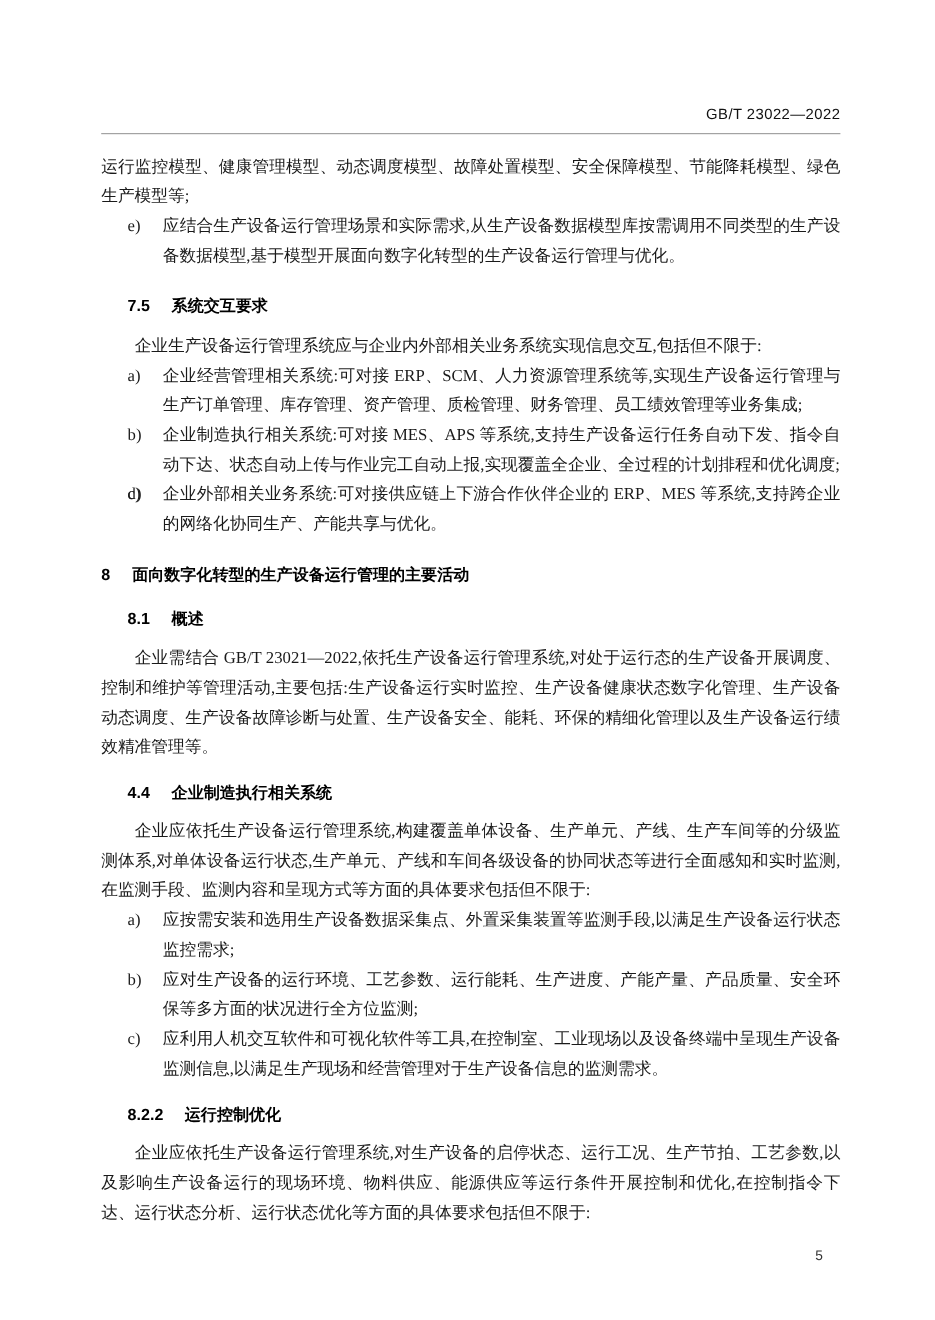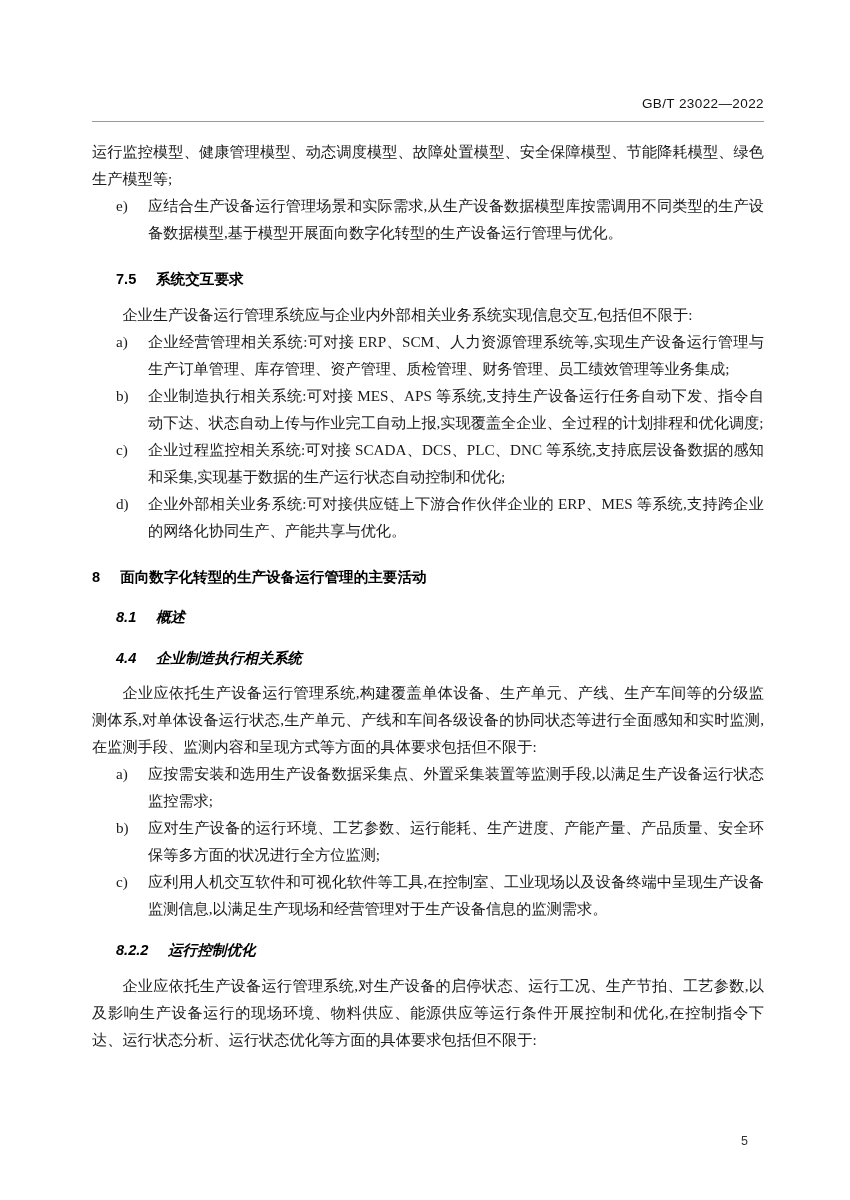--- a/index.html
+++ b/index.html
@@ -69,21 +69,21 @@
   }
   .clause-h {
     font-size: 14.6px;
     line-height: 1.6;
   }
   .clause-main {
     font-size: 14.6px;
     line-height: 1.6;
   }
   .sp-before-lg { margin-top: 22px; }
-  .sp-before-md { margin-top: 17px; font-style: italic; }
+  .sp-before-md { margin-top: 17px; }
   .sp-after-sm { margin-bottom: 9px; }
   .sub-head {
     padding-left: 24px;
   }
   .sub-head .num {
     display: inline-block;
     min-width: 40px;
   }
   .sub-head-2 .num {
     display: inline-block;
@@ -126,36 +126,36 @@
       <span>企业经营管理相关系统:可对接 ERP、SCM、人力资源管理系统等,实现生产设备运行管理与生产订单管理、库存管理、资产管理、质检管理、财务管理、员工绩效管理等业务集成;</span>
     </p>
 
     <p class="hang">
       <span class="marker">b)</span>
       <span>企业制造执行相关系统:可对接 MES、APS 等系统,支持生产设备运行任务自动下发、指令自动下达、状态自动上传与作业完工自动上报,实现覆盖全企业、全过程的计划排程和优化调度;</span>
     </p>
 
     <p class="hang">
       <span class="marker">c)</span>
-      <span>企业过程监控相关系统:可对接 SCADA、DCS、PLC、DNC 等系统,支持底层设备数据的感知和采集,实现基于数据的生产运行状态自动控制和优化;</span>
     </p>
 
     <p class="hang">
       <span class="marker">d)</span>
       <span>企业外部相关业务系统:可对接供应链上下游合作伙伴企业的 ERP、MES 等系统,支持跨企业的网络化协同生产、产能共享与优化。</span>
     </p>
 
     <h2 class="clause-main sp-before-lg">
       <span class="num">8</span><span style="display:inline-block;width:20px"></span><span>面向数字化转型的生产设备运行管理的主要活动</span>
     </h2>
 
     <h3 class="clause-h sub-head sp-before-md sp-after-sm">
       <span class="num">8.1</span><span>概述</span>
     </h3>
 
+    <p class="body-indent">企业需结合 GB/T 23021—2022,依托生产设备运行管理系统,对处于运行态的生产设备开展调度、控制和维护等管理活动,主要包括:生产设备运行实时监控、生产设备健康状态数字化管理、生产设备动态调度、生产设备故障诊断与处置、生产设备安全、能耗、环保的精细化管理以及生产设备运行绩效精准管理等。</p>
 
     <h3 class="clause-h sub-head sp-before-md sp-after-sm">
       <span class="num">4.4</span><span>企业制造执行相关系统</span>
     </h3>
 
 
     <p class="body-indent">企业应依托生产设备运行管理系统,构建覆盖单体设备、生产单元、产线、生产车间等的分级监测体系,对单体设备运行状态,生产单元、产线和车间各级设备的协同状态等进行全面感知和实时监测,在监测手段、监测内容和呈现方式等方面的具体要求包括但不限于:</p>
 
     <p class="hang">
       <span class="marker">a)</span>

